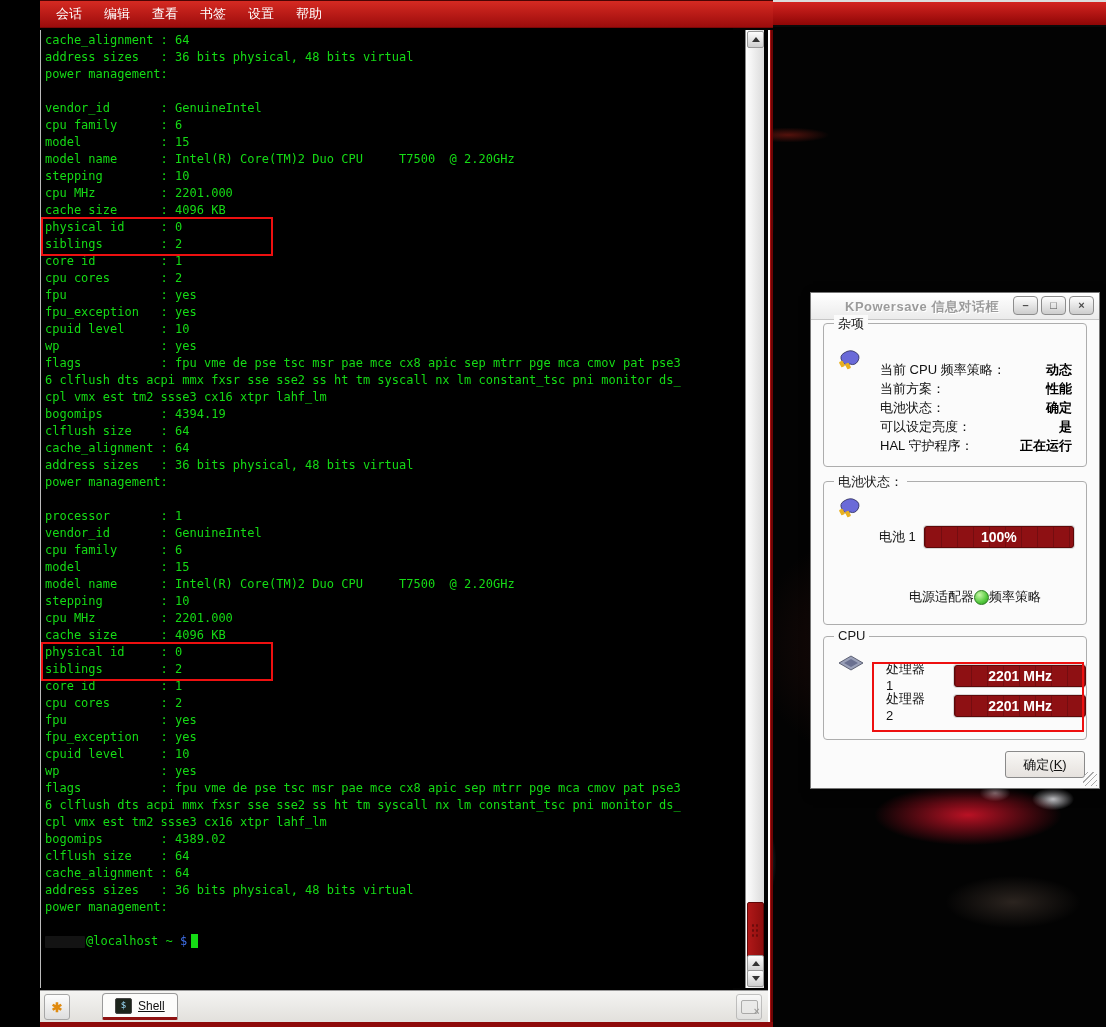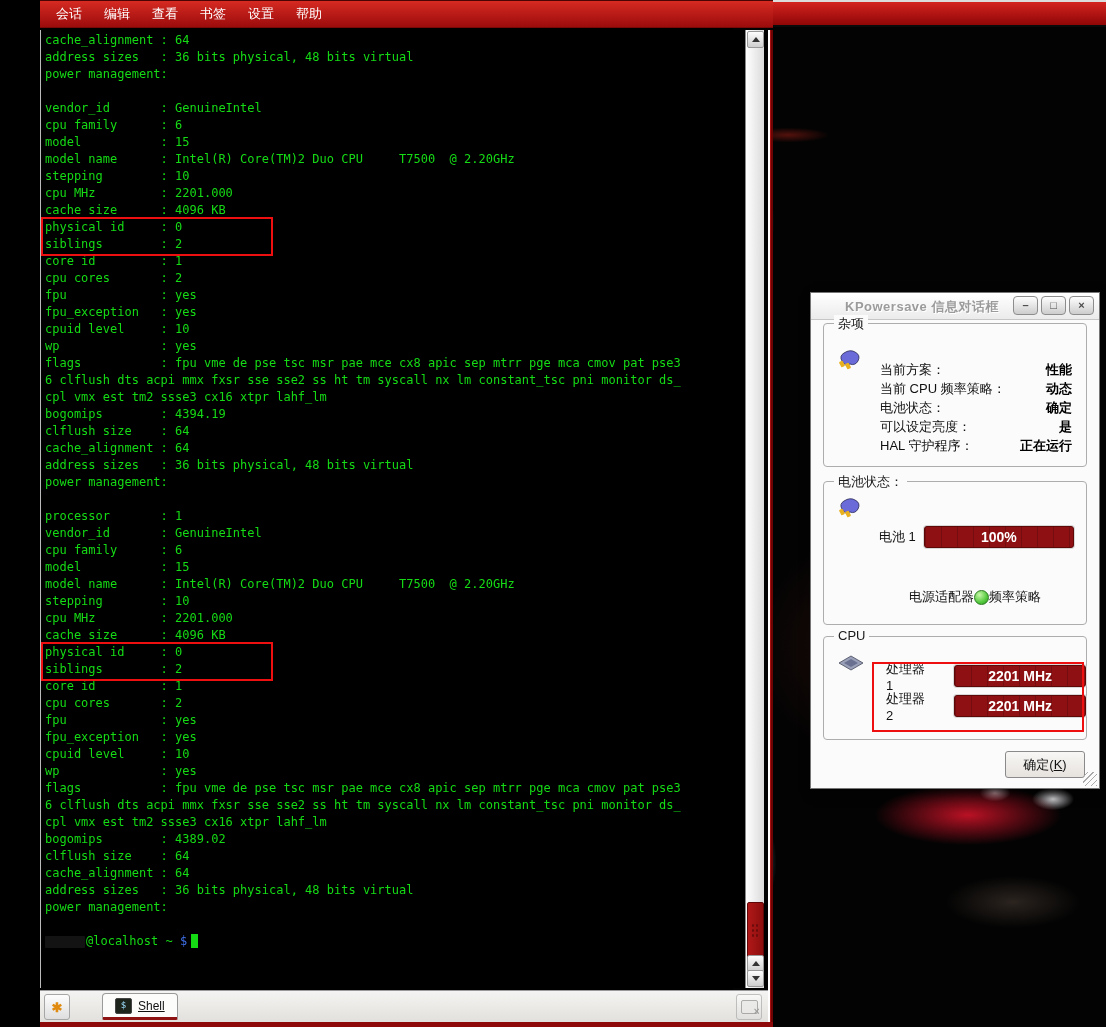--- a/index.html
+++ b/index.html
@@ -261,26 +261,26 @@
       <span class="legend">杂项</span>
       <span class="plug-icon">
         <svg width="24" height="22" viewBox="0 0 24 22">
           <path d="M4 13 Q1 8 6 5 Q12 1 17 4 Q23 7 20 13 Q17 18 12 16 Q7 19 4 13 Z" fill="#6a6ad8" stroke="#2a2a55" stroke-width="0.8"></path>
           <rect x="2" y="13" width="4" height="6" rx="1" fill="#e8b020" transform="rotate(-28 4 16)"></rect>
           <rect x="8" y="15" width="4" height="6" rx="1" fill="#e8b020" transform="rotate(-28 10 18)"></rect>
         </svg>
       </span>
       <div class="mrows" id="misc-rows">
           <div class="mrow">
+            <span class="lbl">当前 CPU 频率策略：</span>
+            <span class="val">动态</span>
+          </div>
+          <div class="mrow">
             <span class="lbl">当前方案：</span>
             <span class="val">性能</span>
-          </div>
-          <div class="mrow">
-            <span class="lbl">当前 CPU 频率策略：</span>
-            <span class="val">动态</span>
           </div>
           <div class="mrow">
             <span class="lbl">电池状态：</span>
             <span class="val">确定</span>
           </div>
           <div class="mrow">
             <span class="lbl">可以设定亮度：</span>
             <span class="val">是</span>
           </div>
           <div class="mrow">

